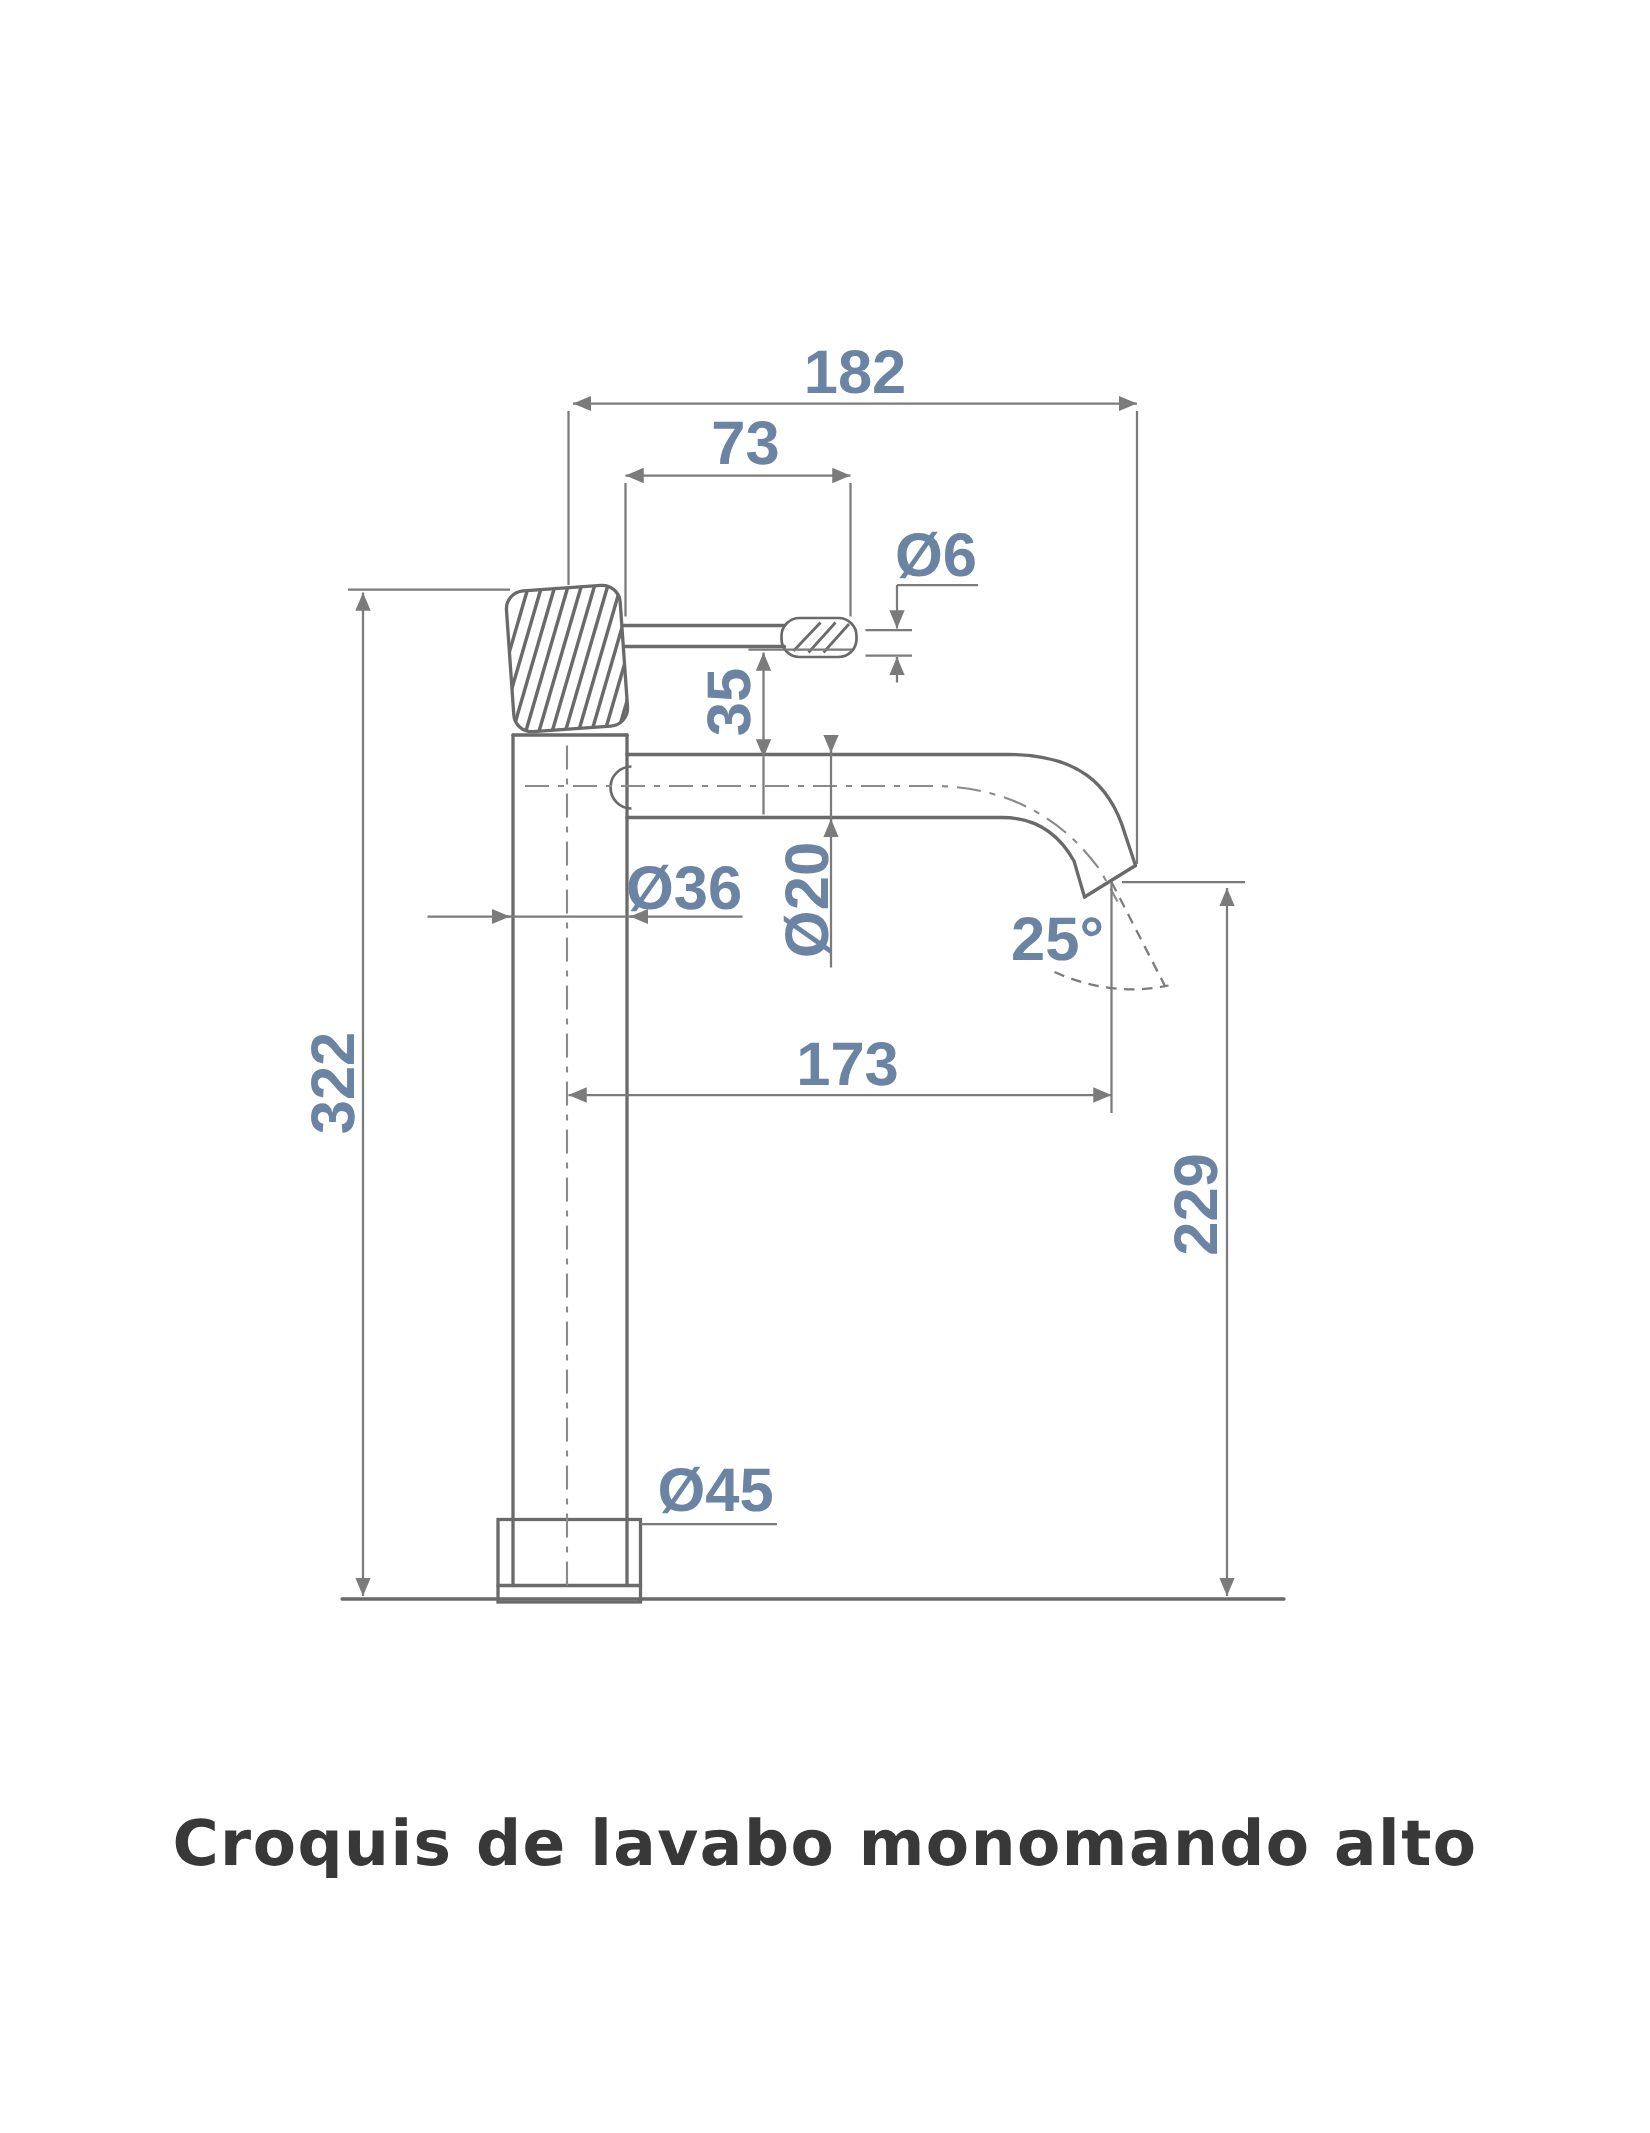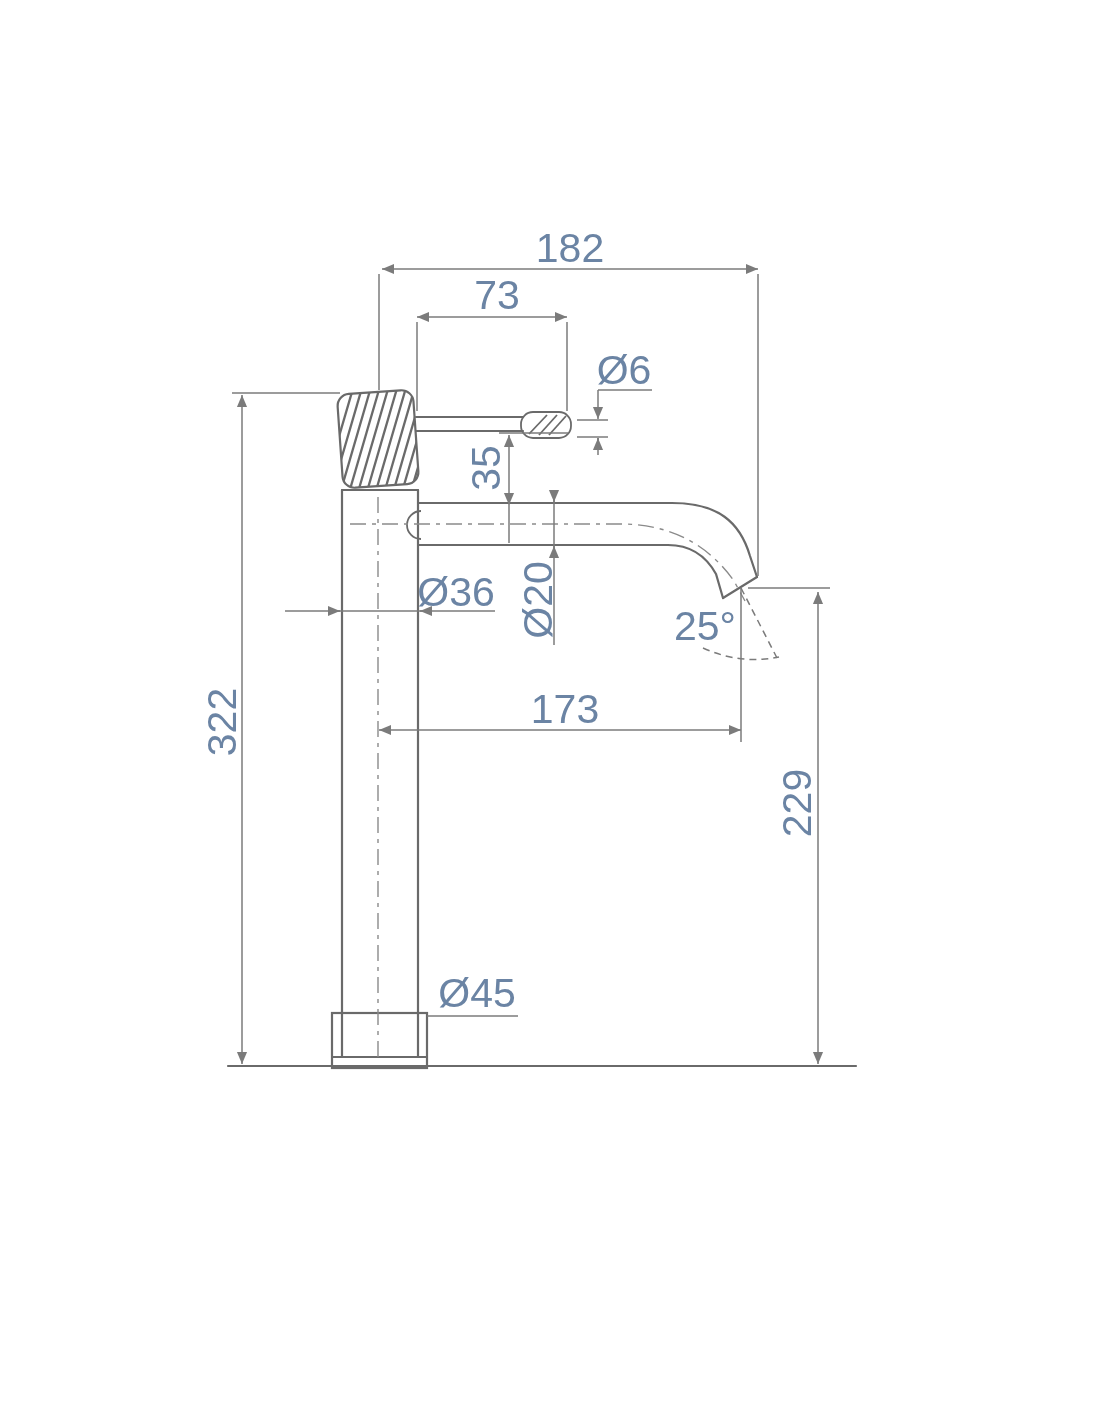--- a/index.html
+++ b/index.html
@@ -3,20 +3,21 @@
 <meta charset="utf-8">
 <style>
   html,body{margin:0;padding:0;background:#ffffff;}
   .stage{
     position:relative;
     width:1100px;
     height:1422px;
     background:#ffffff;
     overflow:hidden;
     font-family:"Liberation Sans", sans-serif;
+    font-weight:bold;
   }
   svg{position:absolute;left:0;top:0;}
   .obj{stroke:#6a6a6a;stroke-width:2.2;fill:none;stroke-linecap:round;}
   .objthin{stroke:#6a6a6a;stroke-width:1.8;fill:none;}
   .hatch{stroke:#6a6a6a;stroke-width:2.3;fill:none;}
   .dimline{stroke:#7b7b7b;stroke-width:1.5;fill:none;}
   .dimdash{stroke:#7b7b7b;stroke-width:1.5;fill:none;stroke-dasharray:7 5;}
   .cline{stroke:#8a8a8a;stroke-width:1.4;fill:none;stroke-dasharray:16 6 4 6;}
   .dimtext{
     font-family:"Liberation Sans", sans-serif;
@@ -174,13 +175,14 @@
       <text class="dimtext" text-anchor="middle" transform="translate(811 803) rotate(-90)">229</text>
     </g>
 
     <g>
       <line class="dimline" x1="427" y1="1016" x2="518" y2="1016"></line>
       <text class="dimtext" x="477" y="1007" text-anchor="middle">Ø45</text>
     </g>
 
   </svg>
 
+  <div class="caption">Croquis de lavabo monomando alto</div>
 </div>
 
 </body></html>

